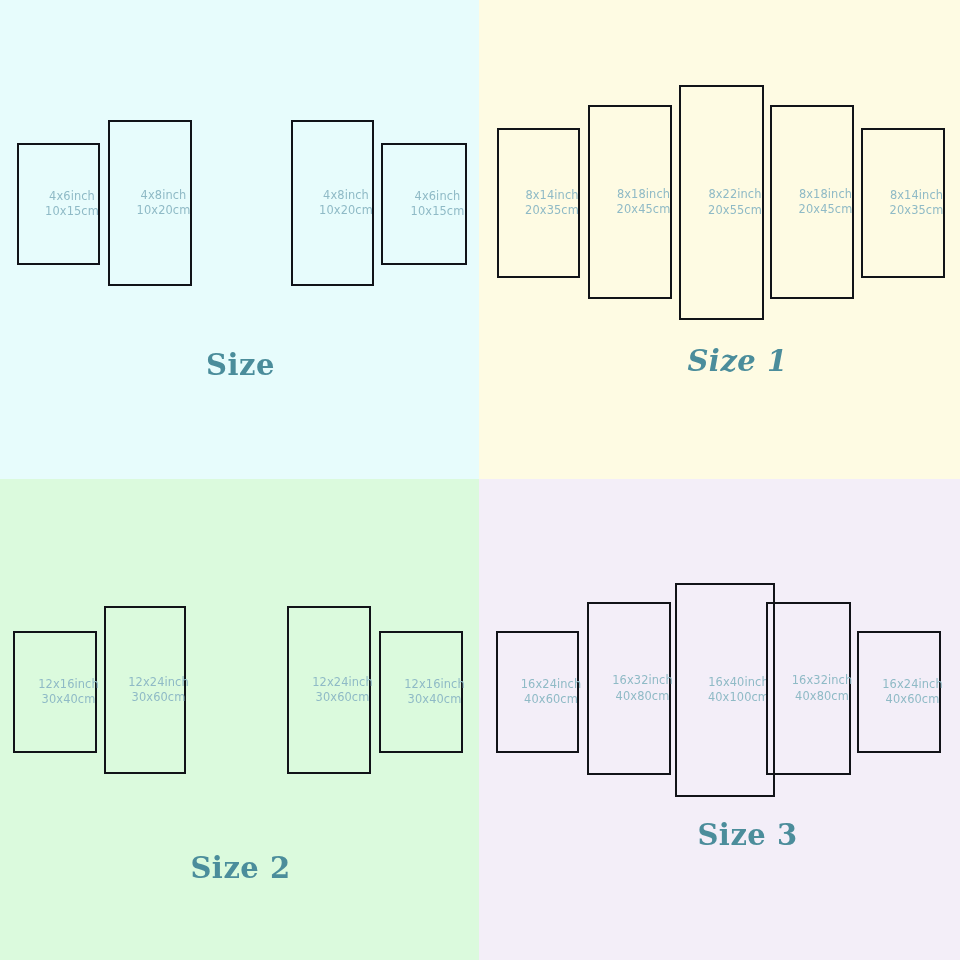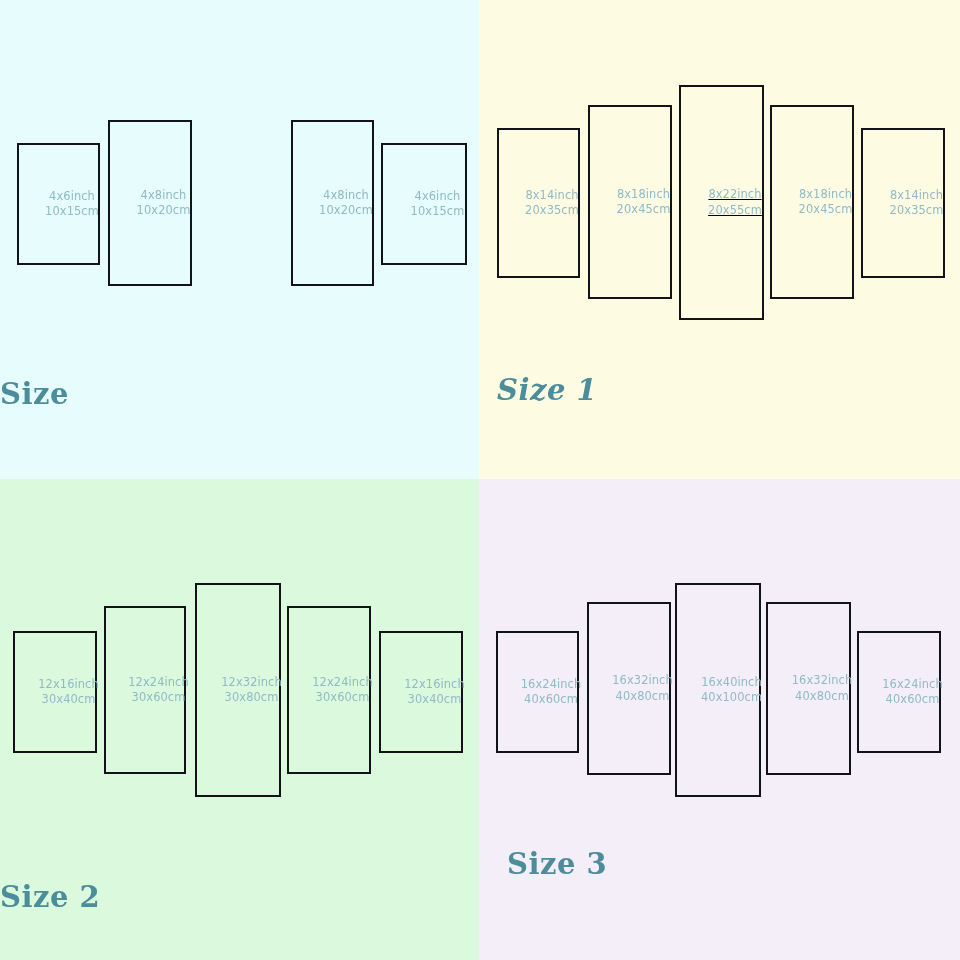--- a/index.html
+++ b/index.html
@@ -45,26 +45,26 @@
     font-size:11.4px;
     line-height:15.5px;
     letter-spacing:0.1px;
     font-weight:400;
     margin-left:27px;
   }
   .panel .label .l2{display:block;}
   .title{
     position:absolute;
     width:481px;
+    text-align:center;
     font-family:"DejaVu Serif", serif;
     font-weight:700;
     font-size:29px;
     color:#4b8d9b;
     letter-spacing:0.5px;
-    margin-top:29px;
   }
 </style>
 </head>
 <body>
 
 <div id="canvas">
 
   <div class="quadrant" id="q0" style="background: rgb(231, 252, 252);">
     <div class="panels">
       <div class="panel" style="left:17px;top:143px;width:83px;height:122px;">
@@ -102,21 +102,21 @@
           <span>8x14inch</span>
           <span class="l2">20x35cm</span>
         </div>
       </div>
       <div class="panel" style="left:109px;top:105px;width:84px;height:194px;">
         <div class="label">
           <span>8x18inch</span>
           <span class="l2">20x45cm</span>
         </div>
       </div>
-      <div class="panel" style="left:200px;top:85px;width:85px;height:235px;text-decoration:underline;">
+      <div class="panel" style="left:200px;top:85px;width:85px;height:235px;">
         <div class="label">
           <span>8x22inch</span>
           <span class="l2">20x55cm</span>
         </div>
       </div>
       <div class="panel" style="left:291px;top:105px;width:84px;height:194px;">
         <div class="label">
           <span>8x18inch</span>
           <span class="l2">20x45cm</span>
         </div>
@@ -138,26 +138,20 @@
           <span>12x16inch</span>
           <span class="l2">30x40cm</span>
         </div>
       </div>
       <div class="panel" style="left:104px;top:127px;width:82px;height:168px;">
         <div class="label">
           <span>12x24inch</span>
           <span class="l2">30x60cm</span>
         </div>
       </div>
-      <div class="panel" style="left:195px;top:104px;width:86px;height:214px;">
-        <div class="label">
-          <span>12x32inch</span>
-          <span class="l2">30x80cm</span>
-        </div>
-      </div>
       <div class="panel" style="left:287px;top:127px;width:84px;height:168px;">
         <div class="label">
           <span>12x24inch</span>
           <span class="l2">30x60cm</span>
         </div>
       </div>
       <div class="panel" style="left:379px;top:152px;width:84px;height:122px;">
         <div class="label">
           <span>12x16inch</span>
           <span class="l2">30x40cm</span>
@@ -174,21 +168,21 @@
           <span>16x24inch</span>
           <span class="l2">40x60cm</span>
         </div>
       </div>
       <div class="panel" style="left:108px;top:123px;width:84px;height:173px;">
         <div class="label">
           <span>16x32inch</span>
           <span class="l2">40x80cm</span>
         </div>
       </div>
-      <div class="panel" style="left:196px;top:104px;width:86px;height:214px;">
+      <div class="panel" style="left:196px;top:104px;width:100px;height:214px;">
         <div class="label">
           <span>16x40inch</span>
           <span class="l2">40x100cm</span>
         </div>
       </div>
       <div class="panel" style="left:287px;top:123px;width:85px;height:173px;">
         <div class="label">
           <span>16x32inch</span>
           <span class="l2">40x80cm</span>
         </div>

